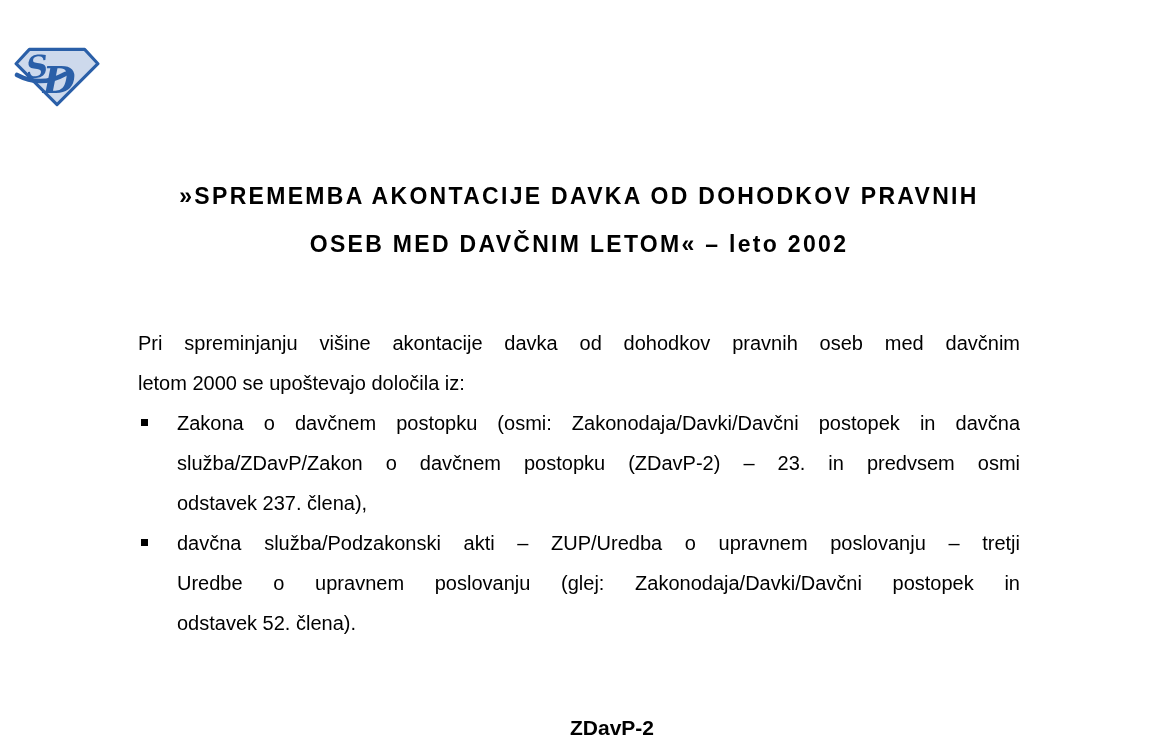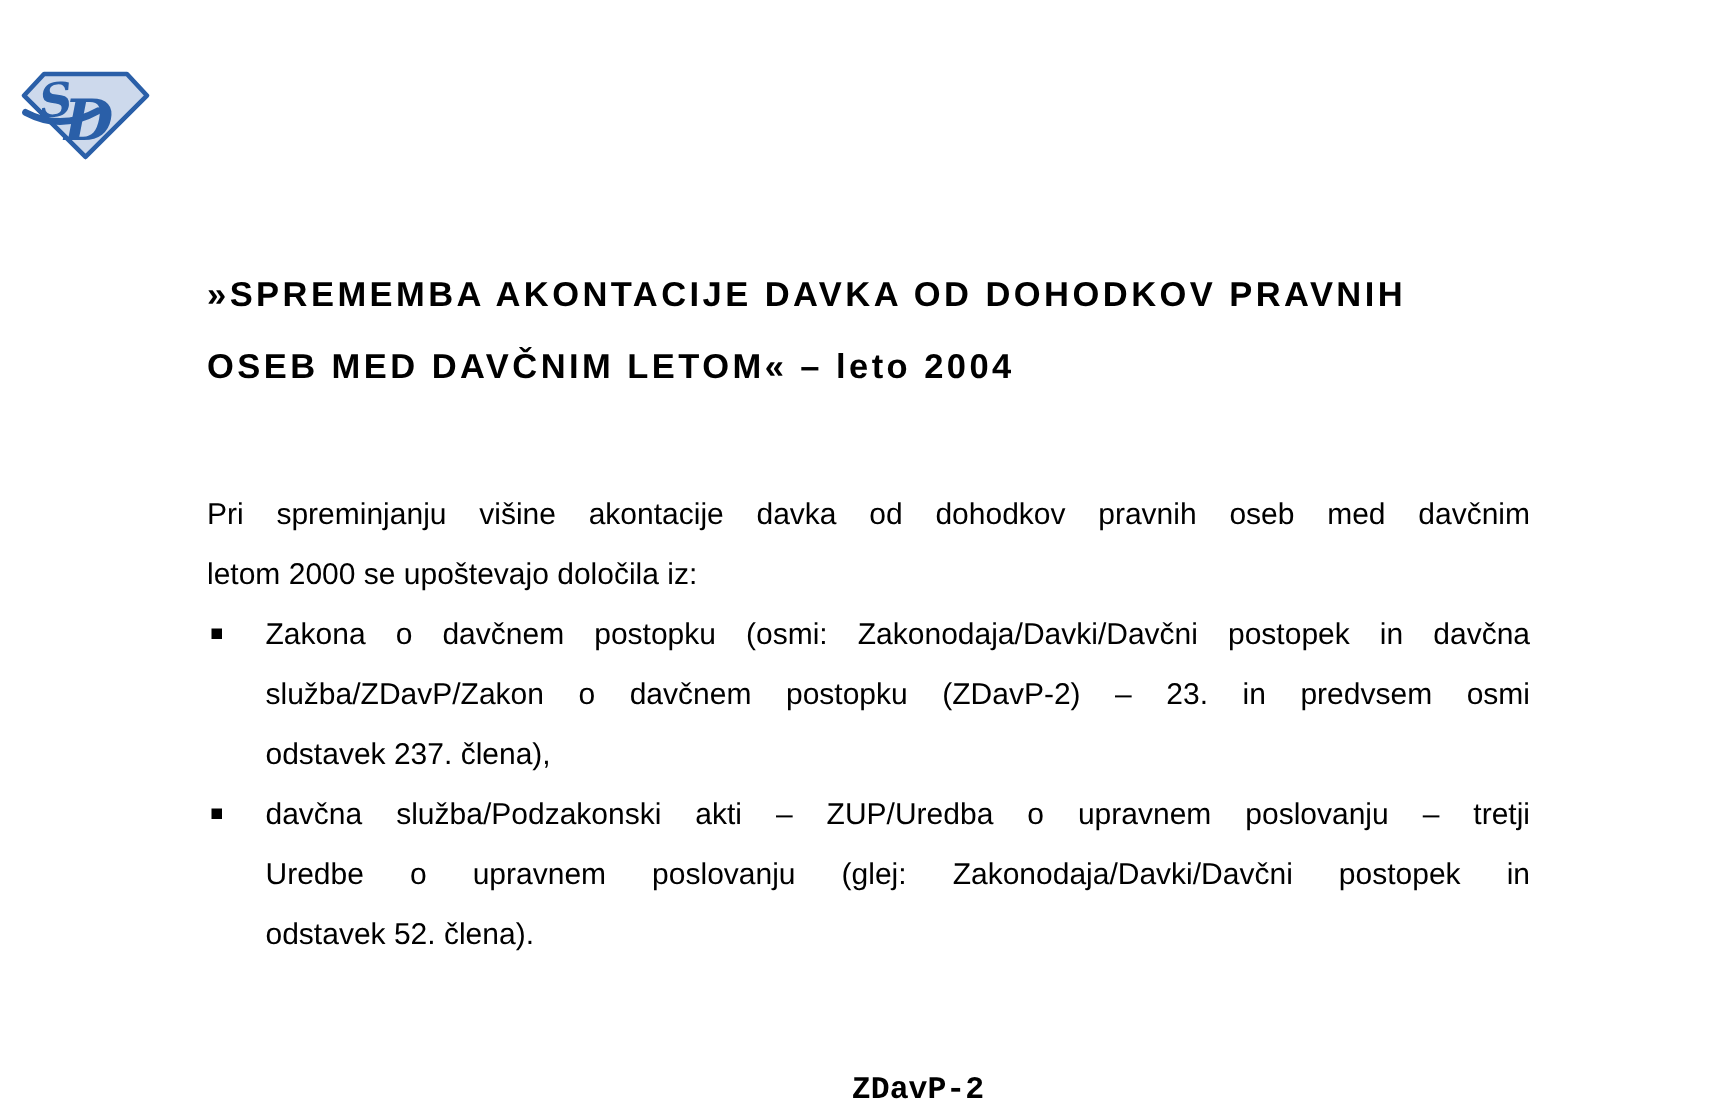--- a/index.html
+++ b/index.html
@@ -24,21 +24,21 @@
     left: 138px;
     top: 172px;
     width: 882px;
     font-weight: bold;
     font-size: 23px;
     letter-spacing: 2.3px;
   }
   .title-line {
     height: 48px;
     line-height: 48px;
-    text-align: left;
+    text-align: center;
     white-space: nowrap;
     overflow: visible;
   }
   .body-block {
     position: absolute;
     left: 138px;
     top: 323px;
     width: 882px;
     font-size: 20px;
   }
@@ -67,38 +67,37 @@
   }
   .footer-block {
     position: absolute;
     left: 312px;
     top: 716px;
     width: 600px;
     text-align: center;
     font-weight: bold;
     font-size: 21px;
     line-height: 24px;
-    font-family: Liberation Mono, monospace;
   }
 </style>
 </head>
 <body>
 
 <div class="page">
 
   <svg class="logo" viewBox="0 0 84 58">
     <path d="M15 2 L69 2 L82 16 L42 56 L2 16 Z" fill="#cdd9ec" stroke="#2a5fa8" stroke-width="3" stroke-linejoin="round"></path>
     <path d="M3 27 C 18 35, 34 35, 50 26" fill="none" stroke="#2a5fa8" stroke-width="4.5" stroke-linecap="round"></path>
     <text x="12" y="29" font-family="'DejaVu Serif', serif" font-style="italic" font-weight="bold" font-size="30" fill="#2a5fa8" transform="rotate(-6 26 20)">S</text>
     <text x="28" y="45" font-family="'DejaVu Serif', serif" font-style="italic" font-weight="bold" font-size="37" fill="#2a5fa8">D</text>
   </svg>
 
   <div class="title-block">
     <div class="title-line">»SPREMEMBA AKONTACIJE DAVKA OD DOHODKOV PRAVNIH</div>
-    <div class="title-line">OSEB MED DAVČNIM LETOM« – leto 2004</div>
+    <div class="title-line">OSEB MED DAVČNIM LETOM« – leto 2002</div>
   </div>
 
   <div class="body-block">
 
     <p class="para">
       <span class="jline">Pri spreminjanju višine akontacije davka od dohodkov pravnih oseb med davčnim</span>
       <span class="line">letom 2000 se upoštevajo določila iz:</span>
     </p>
 
     <div class="bullet-item">

